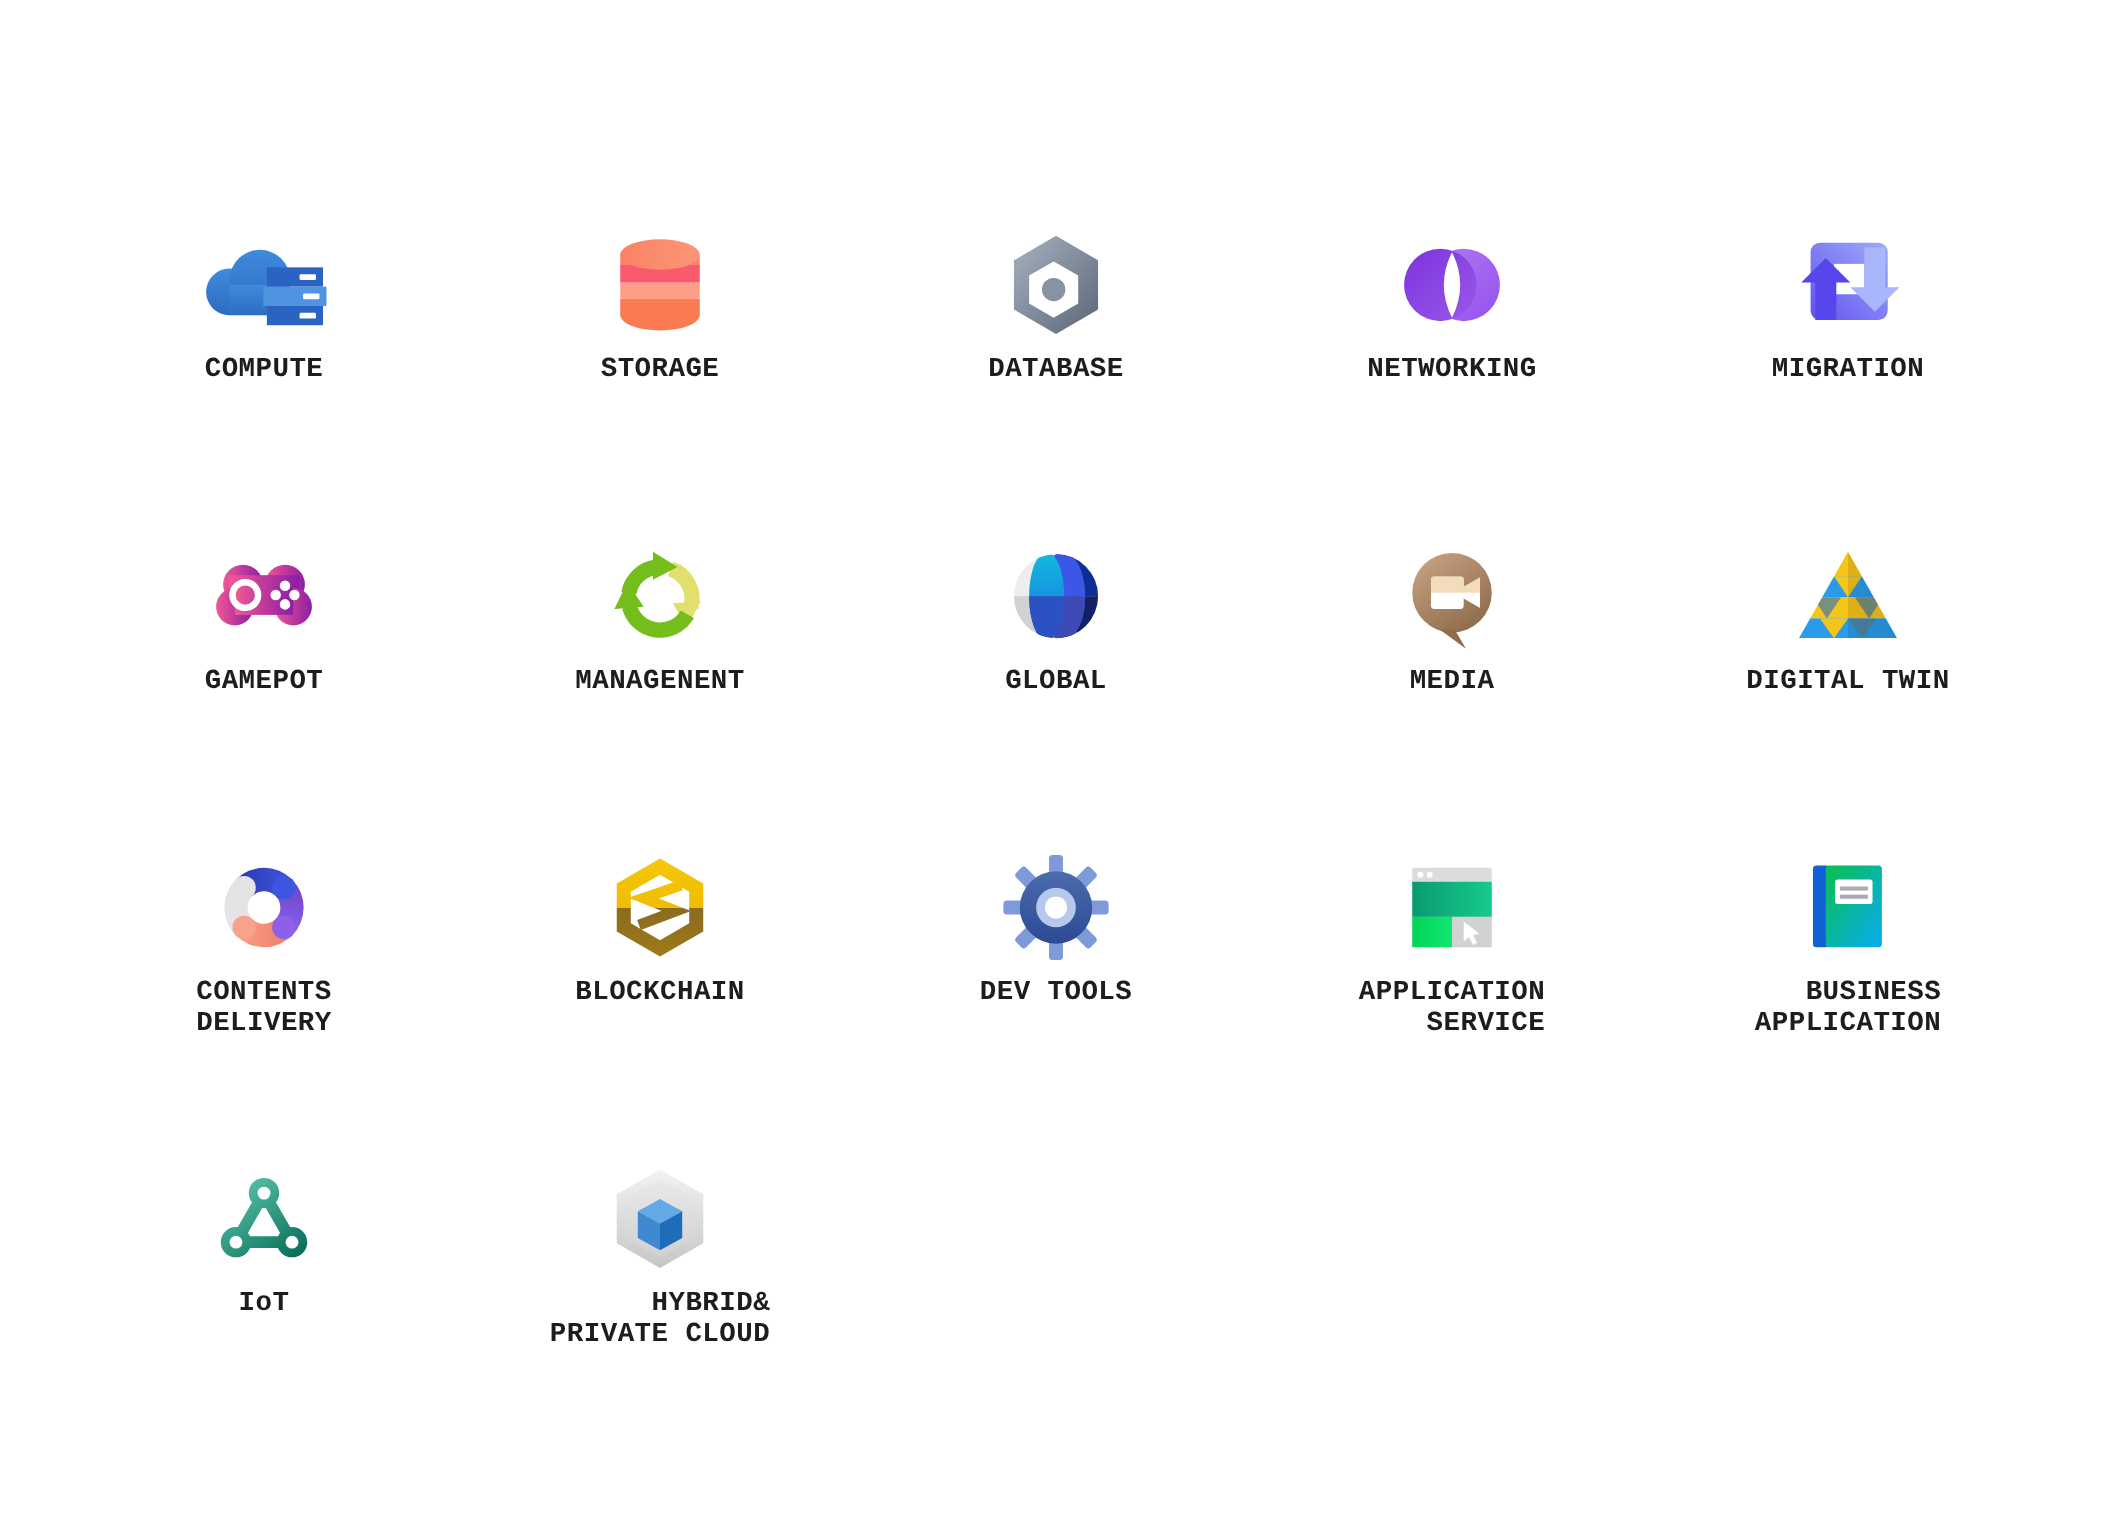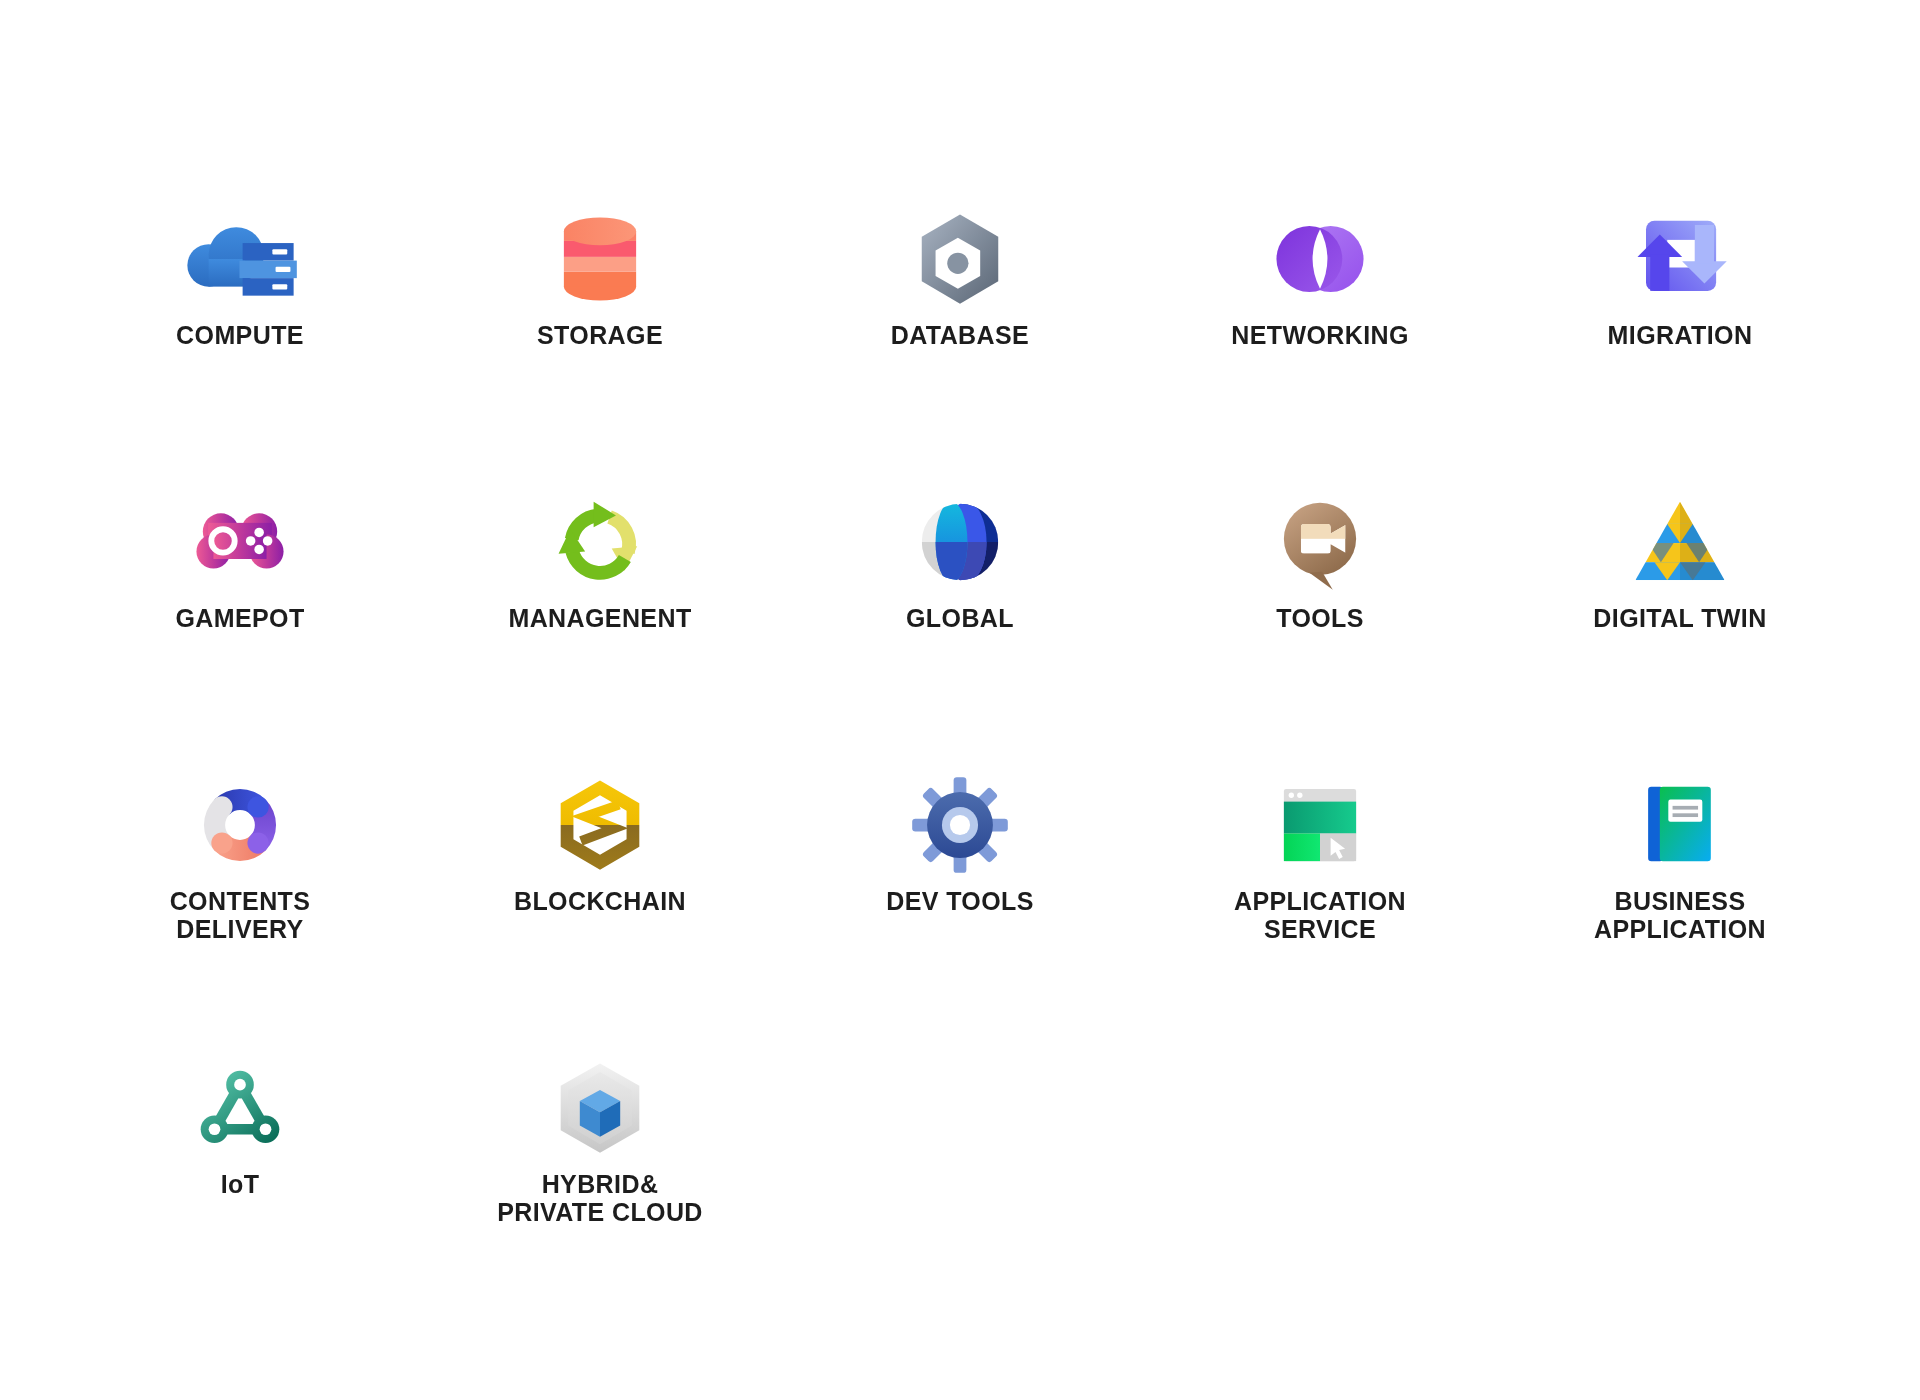--- a/index.html
+++ b/index.html
@@ -1,20 +1,20 @@
 <!DOCTYPE html>
 <html><head>
 <meta charset="utf-8">
 <style>
   html,body{margin:0;padding:0;}
   body{width:1920px;height:1400px;background:#ffffff;font-family:"Liberation Sans",sans-serif;overflow:hidden;}
   .grid{width:1800px;margin:0 auto;padding-top:190px;display:grid;grid-template-columns:repeat(5,360px);grid-auto-rows:283px;}
   .cell{display:flex;flex-direction:column;align-items:center;}
   .icon-box{height:120px;display:flex;align-items:flex-end;justify-content:center;}
-  .label{margin-top:12px;font-weight:700;font-size:25px;letter-spacing:.4px;line-height:1.1;color:#1d1d1d;text-align:center;white-space:pre-line;}
+  .label{margin-top:12px;font-weight:700;font-size:25px;letter-spacing:.4px;line-height:1.1;color:#1d1d1d;text-align:right;white-space:pre-line;font-family:Liberation Mono, monospace;}
 </style>
 </head>
 <body>
 
 <div class="grid">
 
   <div class="cell">
     <div class="icon-box">
       <svg width="119" height="102" viewBox="0 0 112 96">
         <defs>
@@ -209,21 +209,21 @@
             </clipPath>
         </defs>
         <circle cx="48" cy="45" r="34" fill="url(#med)"></circle>
         <polygon points="50,76 60,93 38,77" fill="#8F6C4C"></polygon>
         <g clip-path="url(#camC)">
           <rect x="28" y="31" width="46" height="28" fill="#ffffff"></rect>
           <rect x="28" y="31" width="46" height="14" fill="#F2DCBB"></rect>
         </g>
       </svg>
     </div>
-    <div class="label">TOOLS</div>
+    <div class="label">MEDIA</div>
   </div>
 
   <div class="cell">
     <div class="icon-box">
       <svg width="102" height="102" viewBox="0 0 96 96">
         <defs>
             <clipPath id="pyrC">
               <polygon points="48,10 90,84 6,84"></polygon>
             </clipPath>
           </defs>

